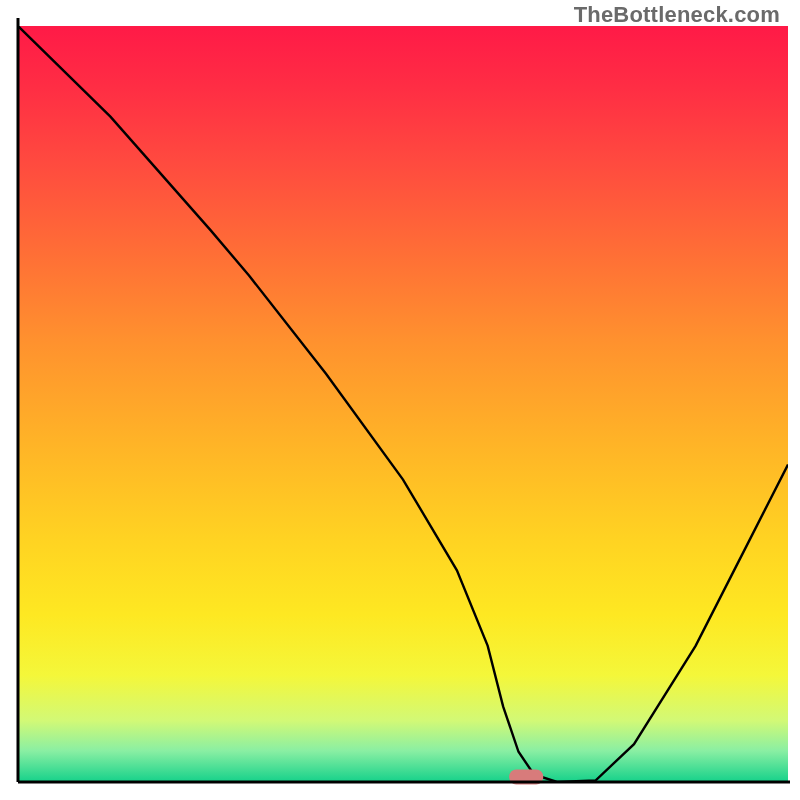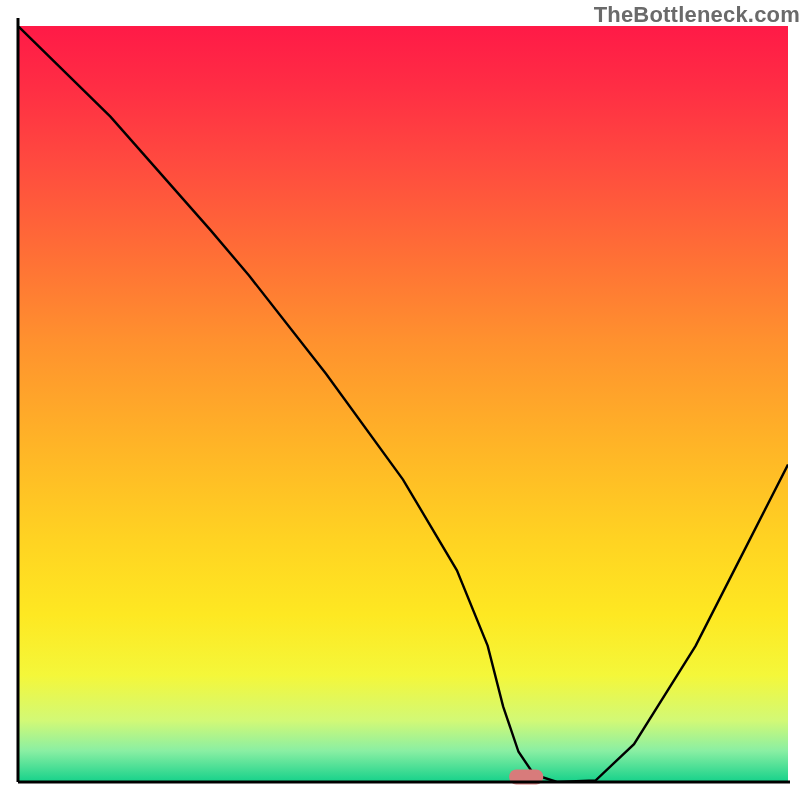--- a/index.html
+++ b/index.html
@@ -11,21 +11,21 @@
     font-family: Arial, Helvetica, sans-serif;
   }
   .chart-container {
     position: relative;
     width: 800px;
     height: 800px;
   }
   .watermark {
     position: absolute;
     top: 2px;
-    right: 0;
+    right: 20px;
     font-size: 22px;
     font-weight: 600;
     color: #6a6a6a;
     font-family: Arial, Helvetica, sans-serif;
     letter-spacing: 0.2px;
   }
   svg {
     display: block;
   }
 </style>

